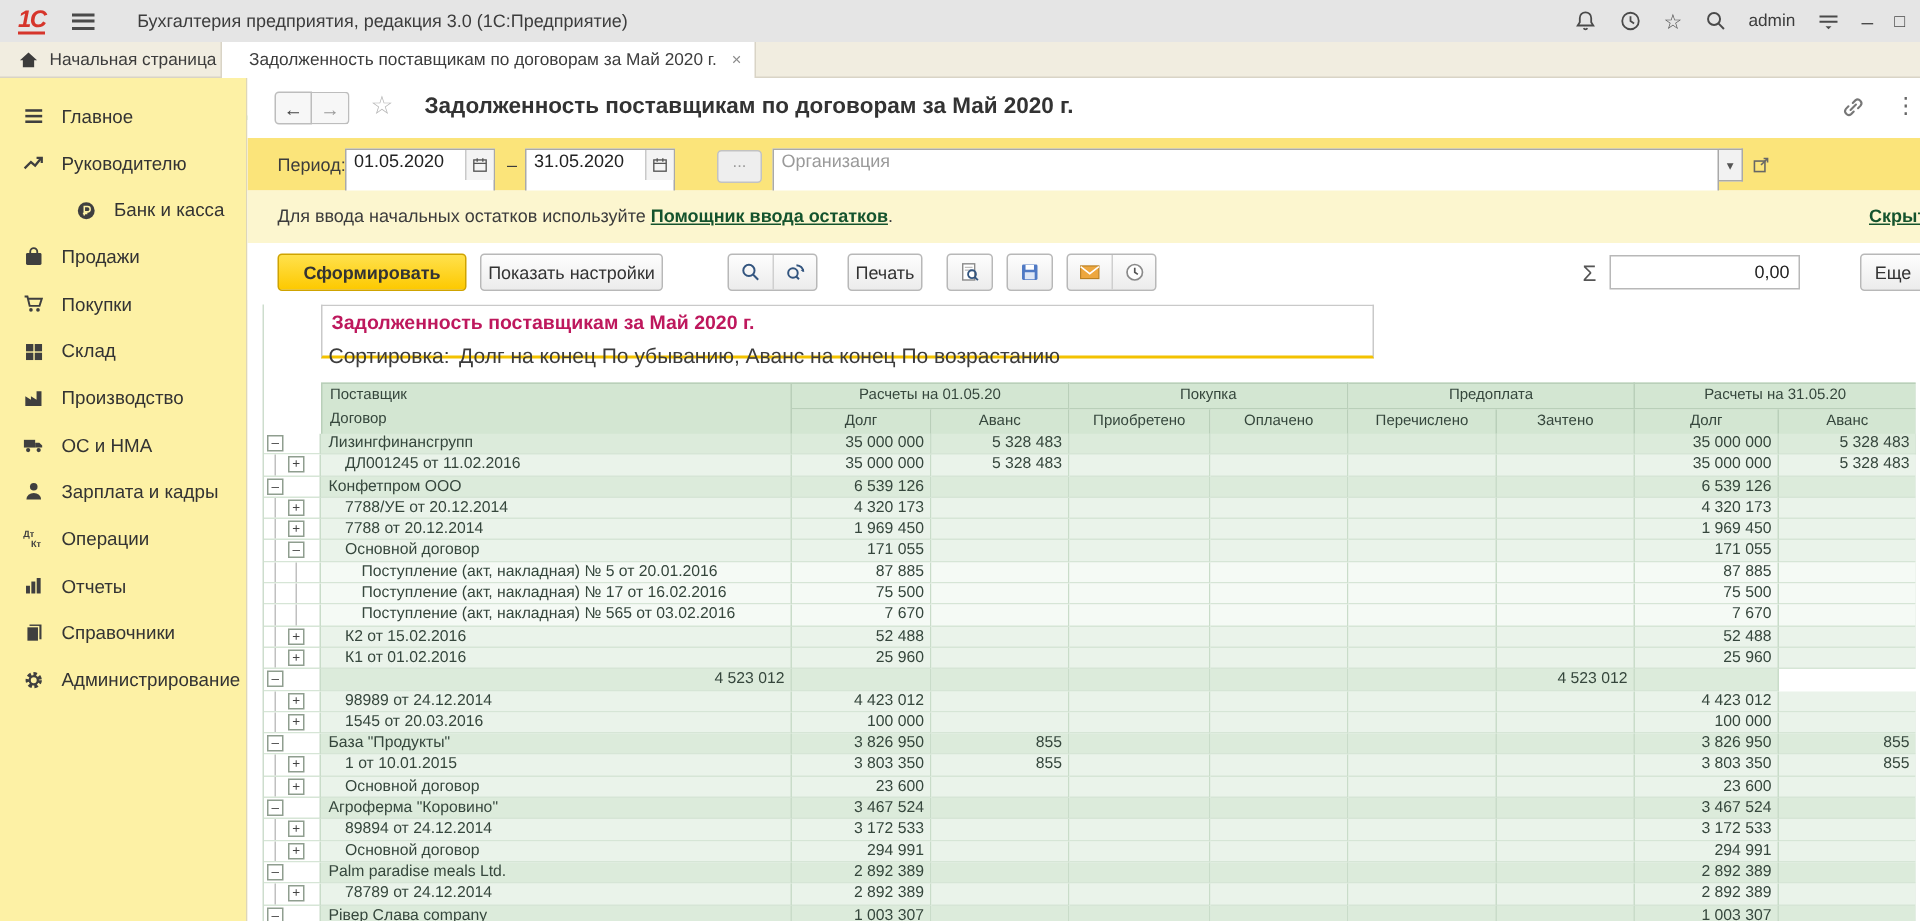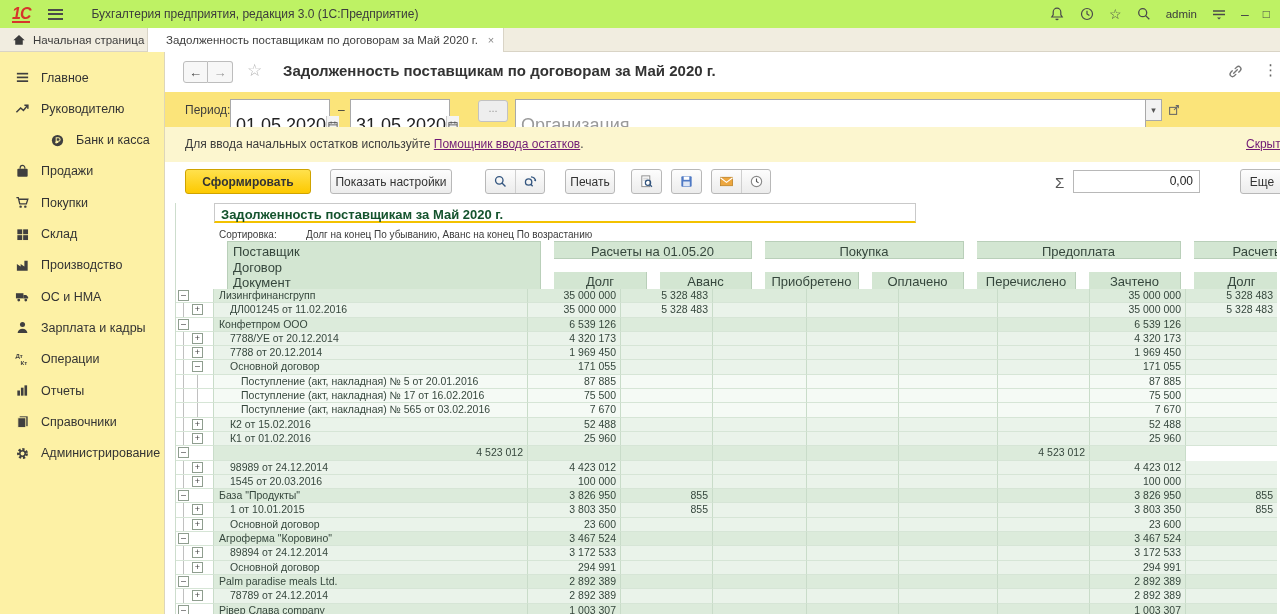--- a/index.html
+++ b/index.html
@@ -2,21 +2,21 @@
 <html><head>
 <meta charset="utf-8">
 <style>
   * { margin:0; padding:0; box-sizing:border-box; }
   html,body { width:1280px; height:614px; overflow:hidden; background:#fff;
     font-family:"Liberation Sans", sans-serif; }
   #app { position:relative; width:1280px; height:614px; overflow:hidden; background:#fff; }
 
   
   #topbar { position:absolute; left:0; top:0; width:1280px; height:28px;
-    background:#bef264; display:flex; align-items:center; }
+    background:#e5e5e5; display:flex; align-items:center; }
   .logo1c { font-weight:bold; font-style:italic; font-size:16px; color:#d6352b;
     margin-left:12px; letter-spacing:-1px; border-bottom:2px solid #d6352b; line-height:15px; }
   .hamb { width:15px; height:11px; margin-left:18px; border-top:2px solid #4a4a4a;
     border-bottom:2px solid #4a4a4a; position:relative; }
   .hamb:after { content:""; position:absolute; left:0; top:2.5px; width:100%; height:2px; background:#4a4a4a; }
   .apptitle { font-size:12px; color:#3c3c3c; margin-left:28px; }
   #topbar .right { position:absolute; right:10px; top:0; height:28px; display:flex; align-items:center; gap:14px; }
   .tb-ic { width:16px; height:16px; display:inline-flex; align-items:center; justify-content:center; color:#4a4a4a; }
   .tb-txt { font-size:11.5px; color:#3c3c3c; }
   .glyph { font-size:14px; color:#4a4a4a; line-height:1; }
@@ -53,68 +53,68 @@
   .navbtn.fwd  { border-radius:0 3px 3px 0; border-left:none; color:#9a9a9a; }
   .rpt-star { position:absolute; left:82px; top:8px; font-size:17px; color:#b5b5b5; }
   .rpt-title { position:absolute; left:118px; top:10px; font-size:15px; font-weight:bold; color:#333; }
   .rpt-link { position:absolute; left:1062px; top:11px; }
   .rpt-kebab { position:absolute; left:1098px; top:9px; font-size:15px; color:#666; }
 
   
   #period-row { position:absolute; left:0; top:40px; width:1115px; height:35px; background:#fbe47a; }
   .p-label { position:absolute; left:20px; top:11px; font-size:12px; color:#3c3c3c; }
   .inp { position:absolute; background:#fff; border:1px solid #a9a9a9; height:38px; top:7px;
-    font-size:18px; color:#222; display:flex; align-items:flex-end; }
+    font-size:12px; color:#222; display:flex; align-items:flex-start; }
   .inp .val { padding-left:5px; flex:1; }
   .cal-btn { width:19px; height:20px; border-left:1px solid #c9c9c9; display:flex;
     align-items:center; justify-content:center; background:#f4f4f4; }
   .p-dash { position:absolute; left:336px; top:11px; font-size:12px; color:#3c3c3c; }
   .dots-btn { position:absolute; left:313px; top:8px; width:30px; height:22px; border:1px solid #c2c2c2;
     background:#eee; border-radius:3px; color:#9a9a9a; font-size:11px; text-align:center; line-height:14px; }
   .org-ph { color:#9a9a9a; }
   .combo-btn { position:absolute; left:981px; top:7px; width:16px; height:22px; border:1px solid #a9a9a9;
     border-left:none; background:#f2f2f2; font-size:9px; color:#555; text-align:center; line-height:21px; }
   .open-btn { position:absolute; left:1000px; top:9px; width:18px; height:18px; display:flex;
     align-items:center; justify-content:center; }
 
   
   #info-row { position:absolute; left:0; top:75px; width:1115px; height:35px; background:#fcf6cf; }
   .hint { position:absolute; left:20px; top:10px; font-size:12px; color:#3c3c3c; }
-  a.lnk { color:#701a75; text-decoration:underline; cursor:pointer; }
+  a.lnk { color:#14532d; text-decoration:underline; cursor:pointer;font-weight:bold; }
   .hide-lnk { position:absolute; left:1081px; top:10px; font-size:12px; white-space:nowrap; }
 
   
   #toolbar { position:absolute; left:0; top:110px; width:1115px; height:38px; background:#fff; }
   .btn { position:absolute; top:7px; height:25px; border:1px solid #b8b8b8; border-radius:3px;
     background:linear-gradient(#fdfdfd,#ececec); font-size:12px; color:#333;
     display:flex; align-items:center; justify-content:center; }
   .btn-gen { left:20px; width:126px; background:linear-gradient(#ffe14d,#fdc900);
     border-color:#cfa300; font-weight:bold; }
-  .btn-settings { left:165px; width:122px; }
+  .btn-settings { left:155px; width:122px; }
   .icgrp { position:absolute; top:7px; height:25px; border:1px solid #b8b8b8; border-radius:3px;
     background:linear-gradient(#fdfdfd,#ececec); display:flex; }
   .icbtn { width:29px; height:23px; display:flex; align-items:center; justify-content:center; }
   .icbtn + .icbtn { border-left:1px solid #cfcfcf; }
   .btn-print { left:400px; width:50px; }
   .sum-sigma { position:absolute; left:890px; top:12px; font-size:15px; color:#555; }
   .sum-input { position:absolute; left:908px; top:8px; width:127px; height:23px; border:1px solid #b8b8b8;
     background:#fff; font-size:12px; color:#222; text-align:right; padding-right:6px; line-height:21px; }
   .btn-more { left:1075px; width:44px; }
 
   
   #tbl { position:absolute; left:10px; top:151px; width:1102px; height:411px; overflow:hidden;
     border-left:1px solid #cdddcd; color:#35463c; }
-  .t-title { position:absolute; left:38px; top:0; width:702px; height:20px; background:#fff;
+  .t-title { position:absolute; left:38px; top:0; width:702px; height:36px; background:#fff;
     border:1px solid #c9c9c9; border-bottom:2px solid #f3c200; font-size:13px; font-weight:bold;
-    color:#14532d; line-height:21px; padding-left:6px; }
-  .t-sort { position:absolute; top:26px; height:13px; font-size:10px; color:#3c3c3c; }
+    color:#be185d; line-height:21px; padding-left:6px; }
+  .t-sort { position:absolute; top:26px; height:13px; font-size:14px; color:#3c3c3c; }
   .t-sort.lab { left:43px; } .t-sort.val { left:130px; }
-  #thead { position:absolute; left:0; top:38px; width:1102px; display:grid;
+  #thead { position:absolute; left:0; top:52px; width:1102px; display:grid;
     grid-template-columns:38px 314px 93px 92px 94px 92px 99px 92px 96px 92px;
-    grid-template-rows:18px 30px; font-size:13px;gap:13px; }
+    grid-template-rows:18px 30px; font-size:10px; }
   .hc { background:#d3e6d2; border-right:1px solid #b9cfb9; border-bottom:1px solid #b9cfb9;
     border-top:1px solid #b9cfb9; text-align:center; padding-top:2px; }
   .hc.colname { border-top:none; }
   .h-svc { grid-column:1; grid-row:1/3; background:#fff; }
   .h-sup { grid-column:2; grid-row:1/3; background:#d3e6d2; border:1px solid #b9cfb9; border-top:1px solid #b9cfb9;
     position:relative; text-align:left; }
   .h-sup div { position:absolute; left:5px; }
   #rows { position:absolute; left:0; top:86px; width:1102px; height:325px; overflow:hidden; }
   .trow { display:grid; grid-template-columns:38px 314px 93px 92px 94px 92px 99px 92px 96px 92px;
     height:14.3px; font-size:10.5px; line-height:13px; }

